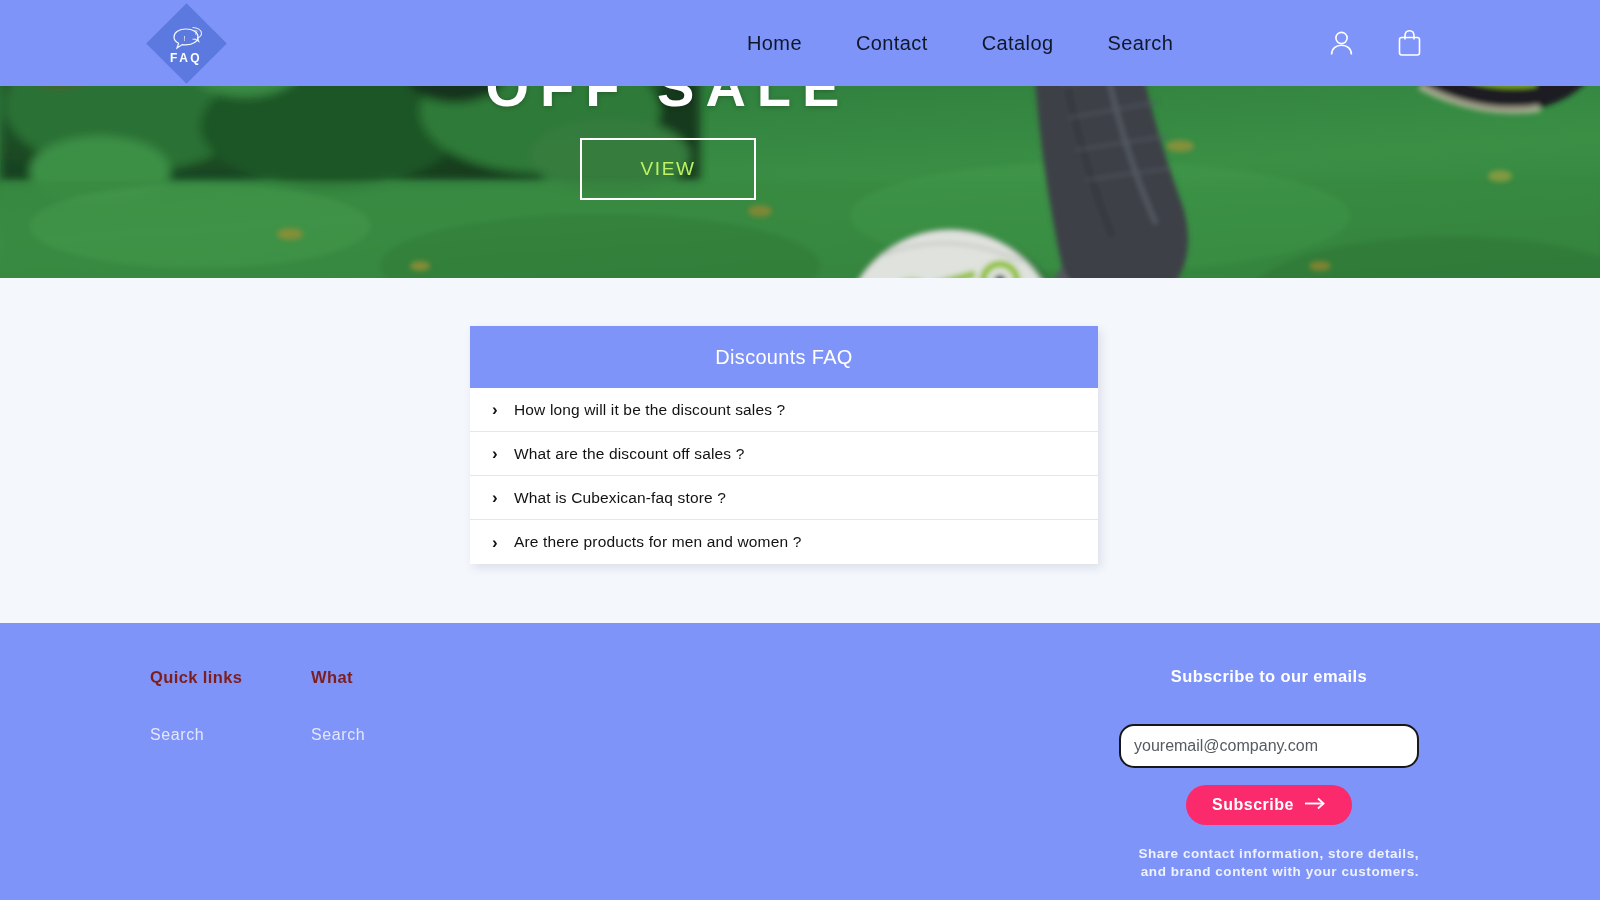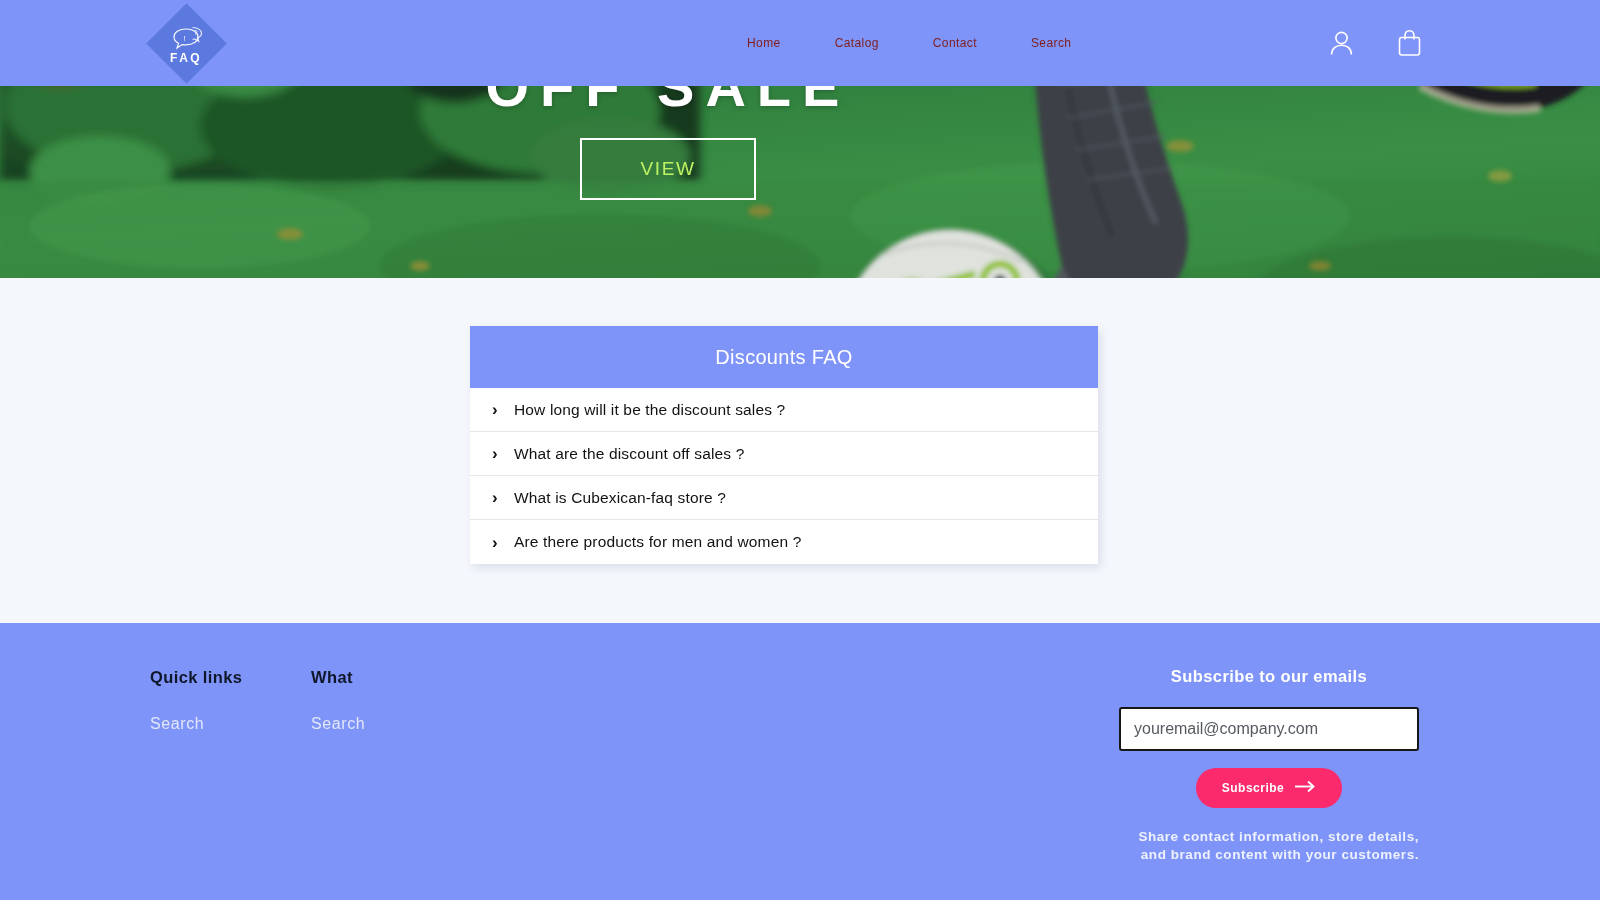--- a/index.html
+++ b/index.html
@@ -80,22 +80,22 @@
     position: absolute;
     left: 720px;
     top: 0;
     height: 86px;
     display: flex;
     align-items: center;
     gap: 0px;
   }
 
   .nav-link {
-    color: #7f1d1d;
-    font-size: 12px;
+    color: #0f172a;
+    font-size: 20px;
     letter-spacing: 0.4px;
     text-decoration: none;
     padding: 0 27px;
     line-height: 86px;
     cursor: pointer;
     white-space: nowrap;
   }
 
   .header-icons {
     position: absolute;
@@ -243,25 +243,25 @@
 
   .footer-col {
     position: absolute;
     top: 45px;
   }
 
   .footer-col.quick { left: 150px; }
   .footer-col.info  { left: 311px; }
 
   .footer-col-title {
-    color: #0f172a;
+    color: #7f1d1d;
     font-size: 16.5px;
     font-weight: bold;
     letter-spacing: 0.4px;
-    margin-bottom: 28px;
+    margin-bottom: 39px;
   }
 
   .footer-link {
     display: block;
     color: #e3e7fb;
     font-size: 16px;
     letter-spacing: 0.6px;
     text-decoration: none;
     cursor: pointer;
   }
@@ -279,38 +279,39 @@
     font-size: 16.5px;
     font-weight: bold;
     letter-spacing: 0.4px;
     margin-bottom: 21px;
   }
 
   .email-input {
     width: 300px;
     height: 44px;
     border: 2px solid #171717;
-    border-radius: 3px;
+    border-radius: 15px;
     background: #ffffff;
     color: #555a61;
     font-size: 16px;
     padding: 0 13px;
     font-family: "Liberation Sans", sans-serif;
     outline: none;
+    margin-top: 17px;
   }
 
   .subscribe-btn {
     margin-top: 17px;
     height: 40px;
     padding: 0 26px;
     border: none;
     border-radius: 22px;
     background: #fa2a6c;
     color: #ffffff;
-    font-size: 12px;
+    font-size: 16px;
     font-weight: bold;
     letter-spacing: 0.5px;
     cursor: pointer;
     display: inline-flex;
     align-items: center;
     gap: 10px;
     font-family: "Liberation Sans", sans-serif;
   }
 
   .subscribe-note {
@@ -338,22 +339,22 @@
           <path d="M26.5 2.5 C31.5 2.5 35.5 5 35.5 8.2 C35.5 10.2 34 12 31.6 13 L32.8 16.4 L29 14 C28.2 14.1 27.4 14.2 26.5 14.2" fill="none" stroke="#ffffff" stroke-width="1.1" opacity="0.85"></path>
           <text x="17.5" y="15.5" fill="#ffffff" font-size="7.5" font-family="Liberation Sans, sans-serif" opacity="0.95">!</text>
           <text x="28" y="9.5" fill="#ffffff" font-size="6.5" font-family="Liberation Sans, sans-serif" opacity="0.9">?</text>
         </svg>
       </span>
       <span class="logo-text">FAQ</span>
     </div>
 
     <nav class="main-nav">
       <a class="nav-link">Home</a>
+      <a class="nav-link">Contact</a>
       <a class="nav-link">Catalog</a>
-      <a class="nav-link">Contact</a>
       <a class="nav-link">Search</a>
     </nav>
 
     <div class="header-icons">
       <span class="icon-btn">
         <svg width="25" height="27" viewBox="0 0 25 27">
           <circle cx="12.5" cy="8" r="5.6" fill="none" stroke="#ffffff" stroke-width="1.6"></circle>
           <path d="M2.6 24.5 C2.6 18.6 7 15.2 12.5 15.2 C18 15.2 22.4 18.6 22.4 24.5" fill="none" stroke="#ffffff" stroke-width="1.6"></path>
         </svg>
       </span>

